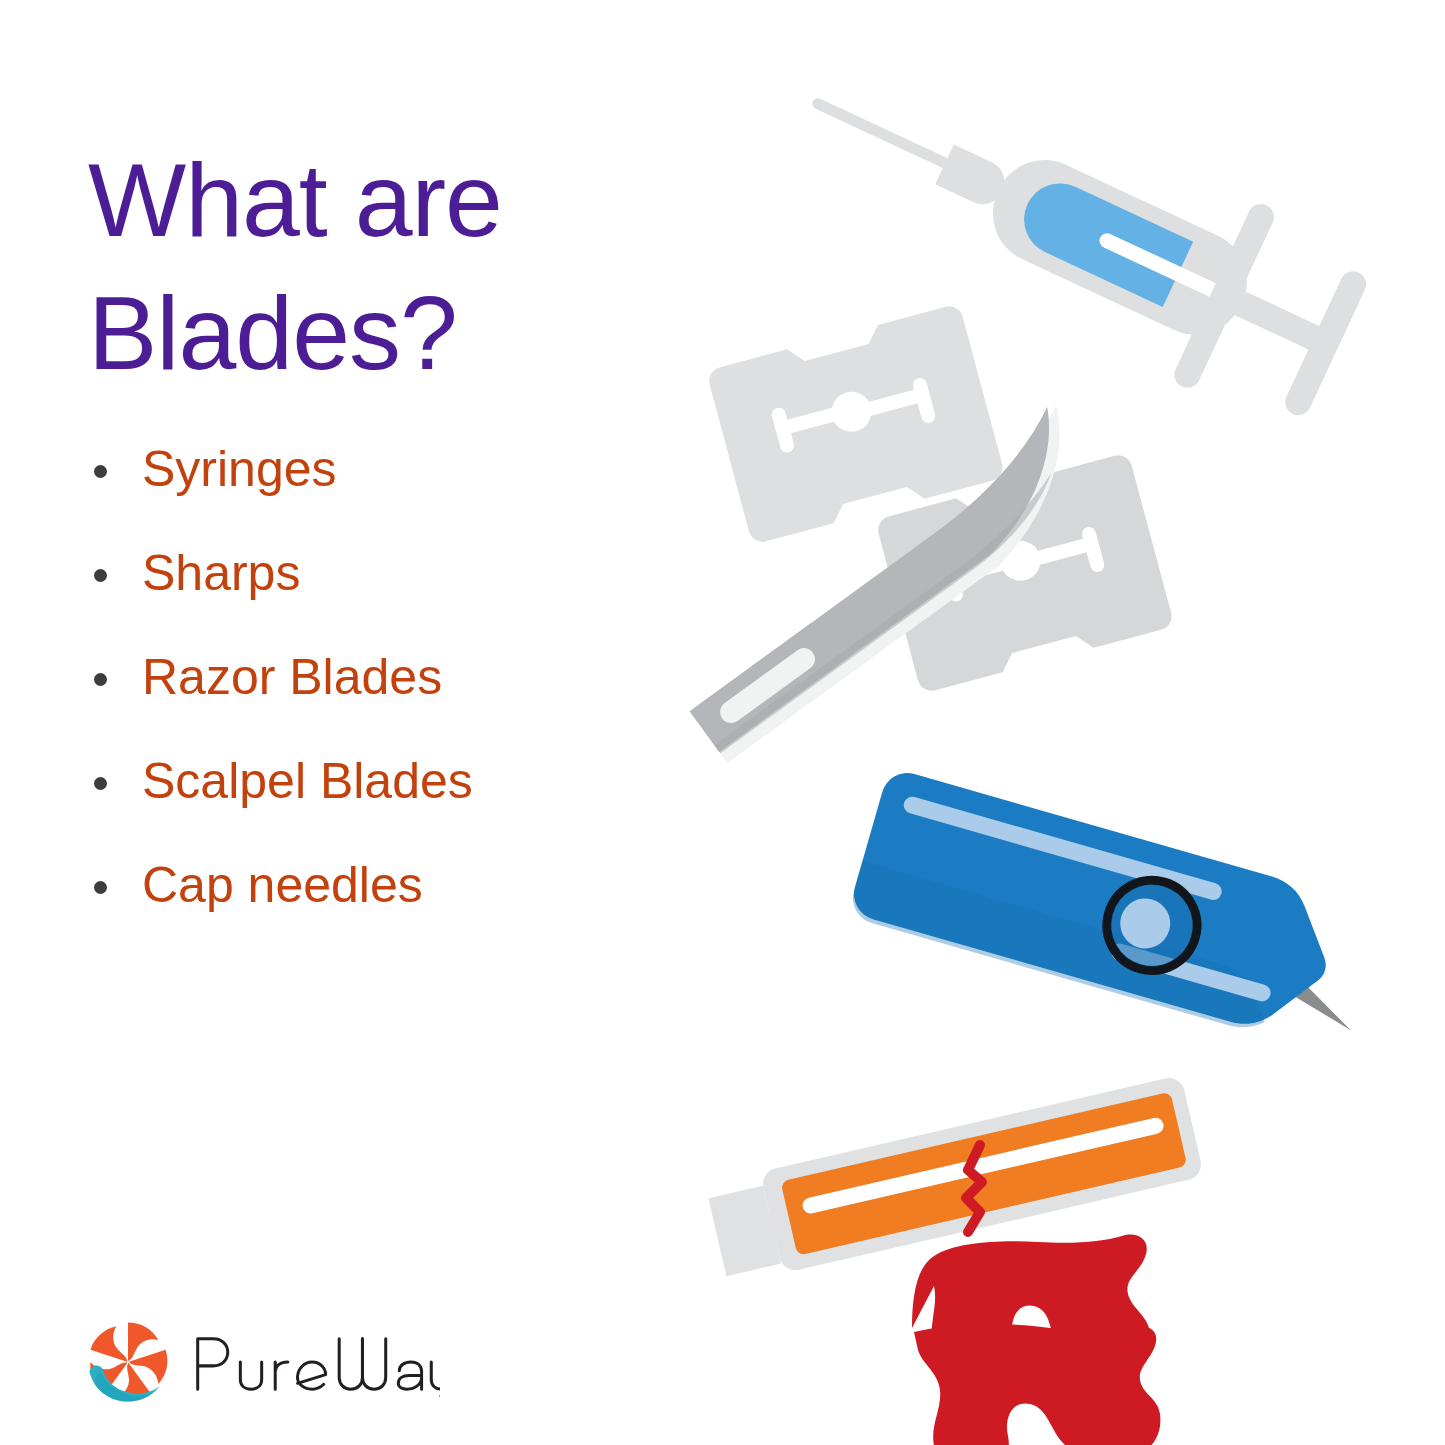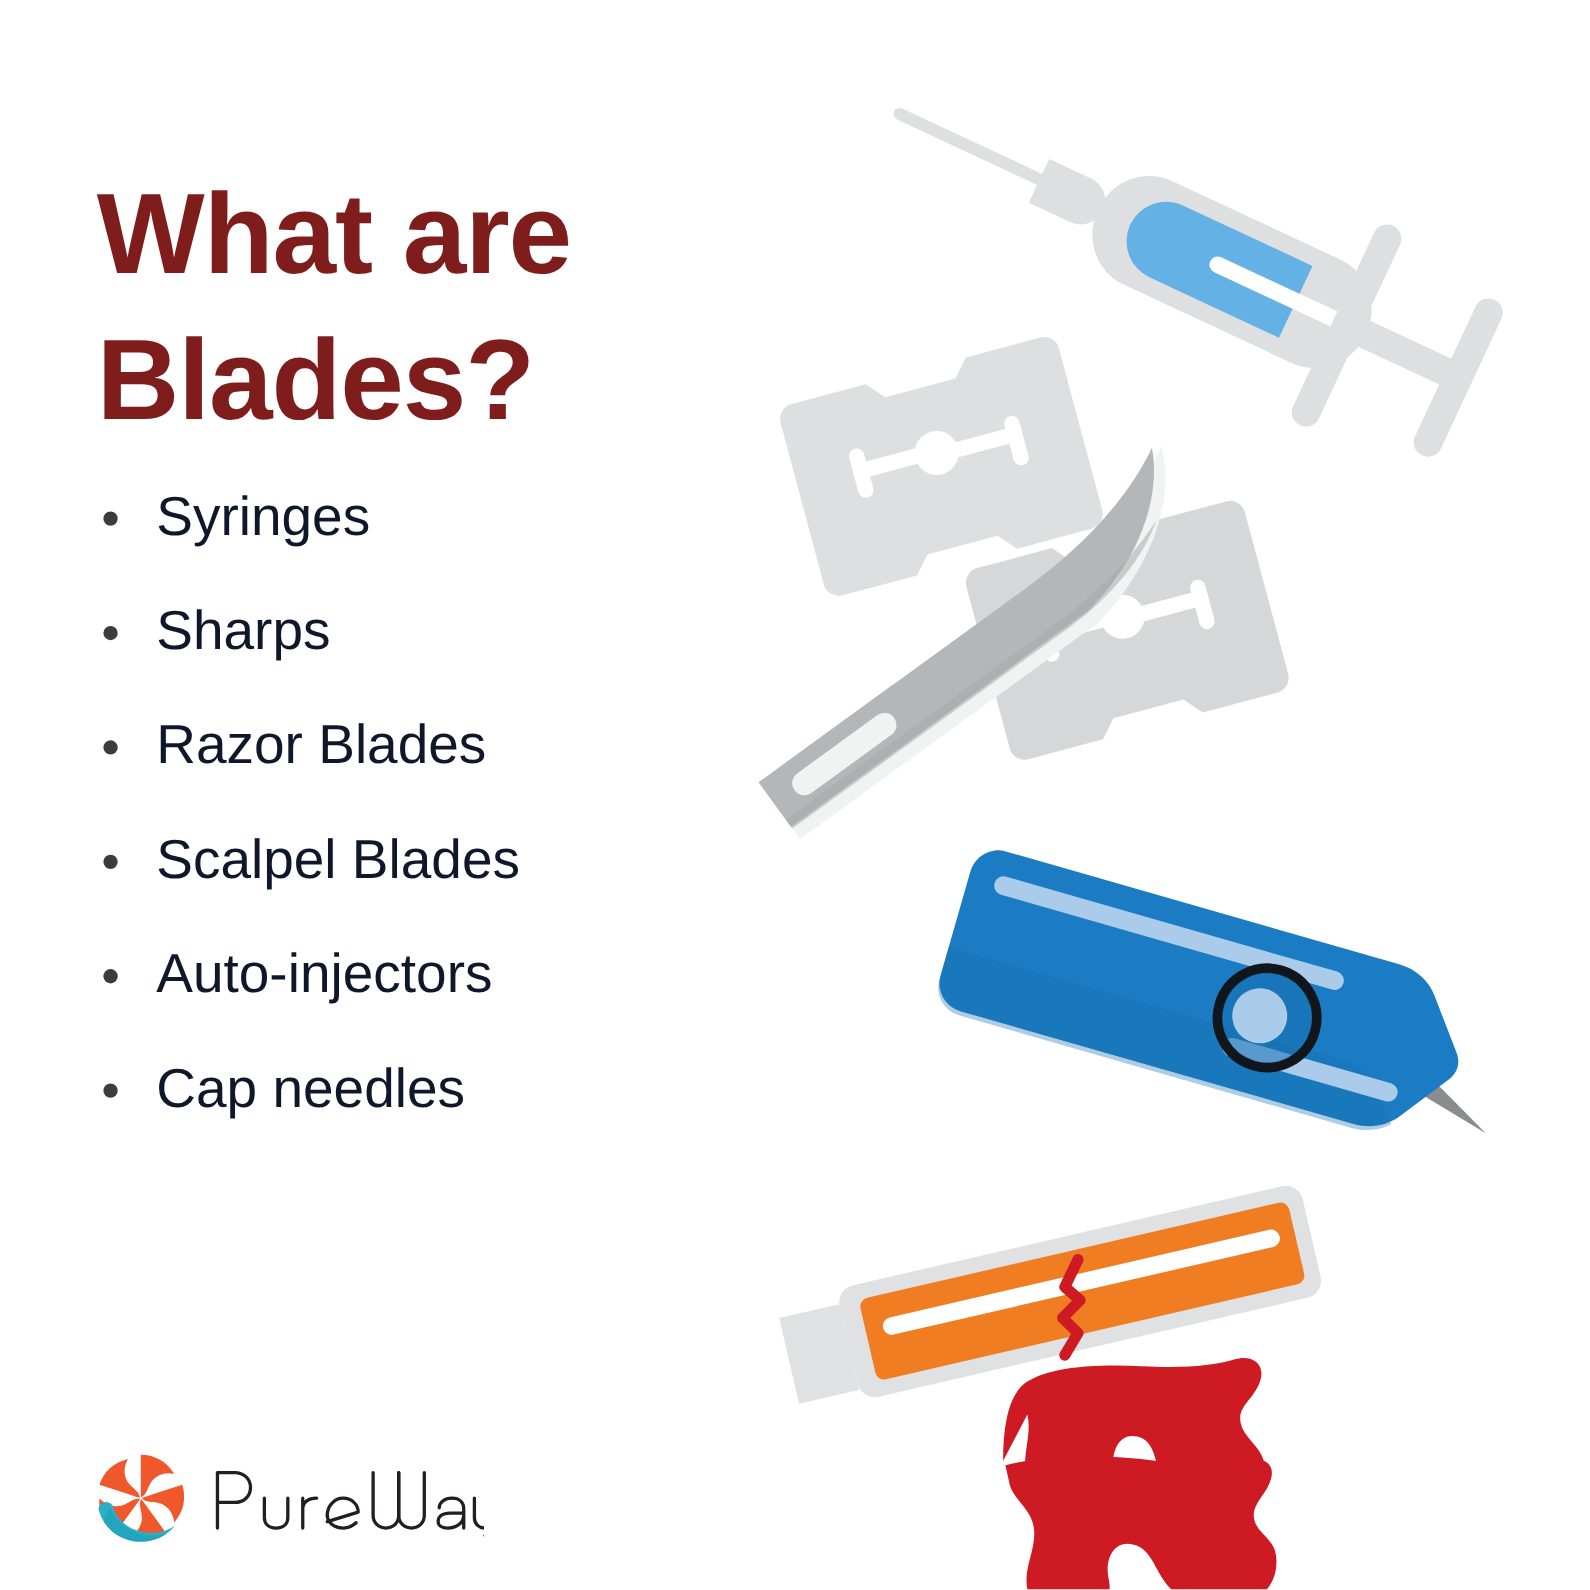--- a/index.html
+++ b/index.html
@@ -15,48 +15,48 @@
     width: 1445px;
     height: 1445px;
     background: #ffffff;
     overflow: hidden;
   }
 
   
   #headline {
     position: absolute;
     left: 88px;
-    top: 77px;
+    top: 64px;
     width: 620px;
     font-size: 104px;
     line-height: 1.28;
-    font-weight: 700;
+    font-weight: 400;
     letter-spacing: -1px;
-    color: #7f1d1d;
+    color: #4c1d95;
   }
   #headline .hl-line { display: block; white-space: nowrap; }
 
   
   #bullet-list {
     position: absolute;
     left: 86px;
     top: 443px;
     width: 700px;
     list-style: none;
     margin: 0;
     padding: 0;
   }
   #bullet-list li {
     position: relative;
     padding-left: 56px;
     margin: 0 0 51px 0;
     font-size: 50px;
     line-height: 1.06;
     font-weight: 400;
-    color: #0f172a;
+    color: #c2410c;
     white-space: nowrap;
   }
   #bullet-list li .bullet-dot {
     position: absolute;
     left: 8px;
     top: 22px;
     width: 13px;
     height: 13px;
     border-radius: 50%;
     background: #3C3C3C;
@@ -105,24 +105,20 @@
       <span class="bullet-dot"></span>
       <span>Sharps</span>
     </li>
     <li>
       <span class="bullet-dot"></span>
       <span>Razor Blades</span>
     </li>
     <li>
       <span class="bullet-dot"></span>
       <span>Scalpel Blades</span>
-    </li>
-    <li>
-      <span class="bullet-dot"></span>
-      <span>Auto-injectors</span>
     </li>
     <li>
       <span class="bullet-dot"></span>
       <span>Cap needles</span>
     </li>
   </ul>
 
   <div id="logo">
     <span id="logo-mark">
       <svg viewBox="0 0 100 100" width="92" height="92" aria-hidden="true">

